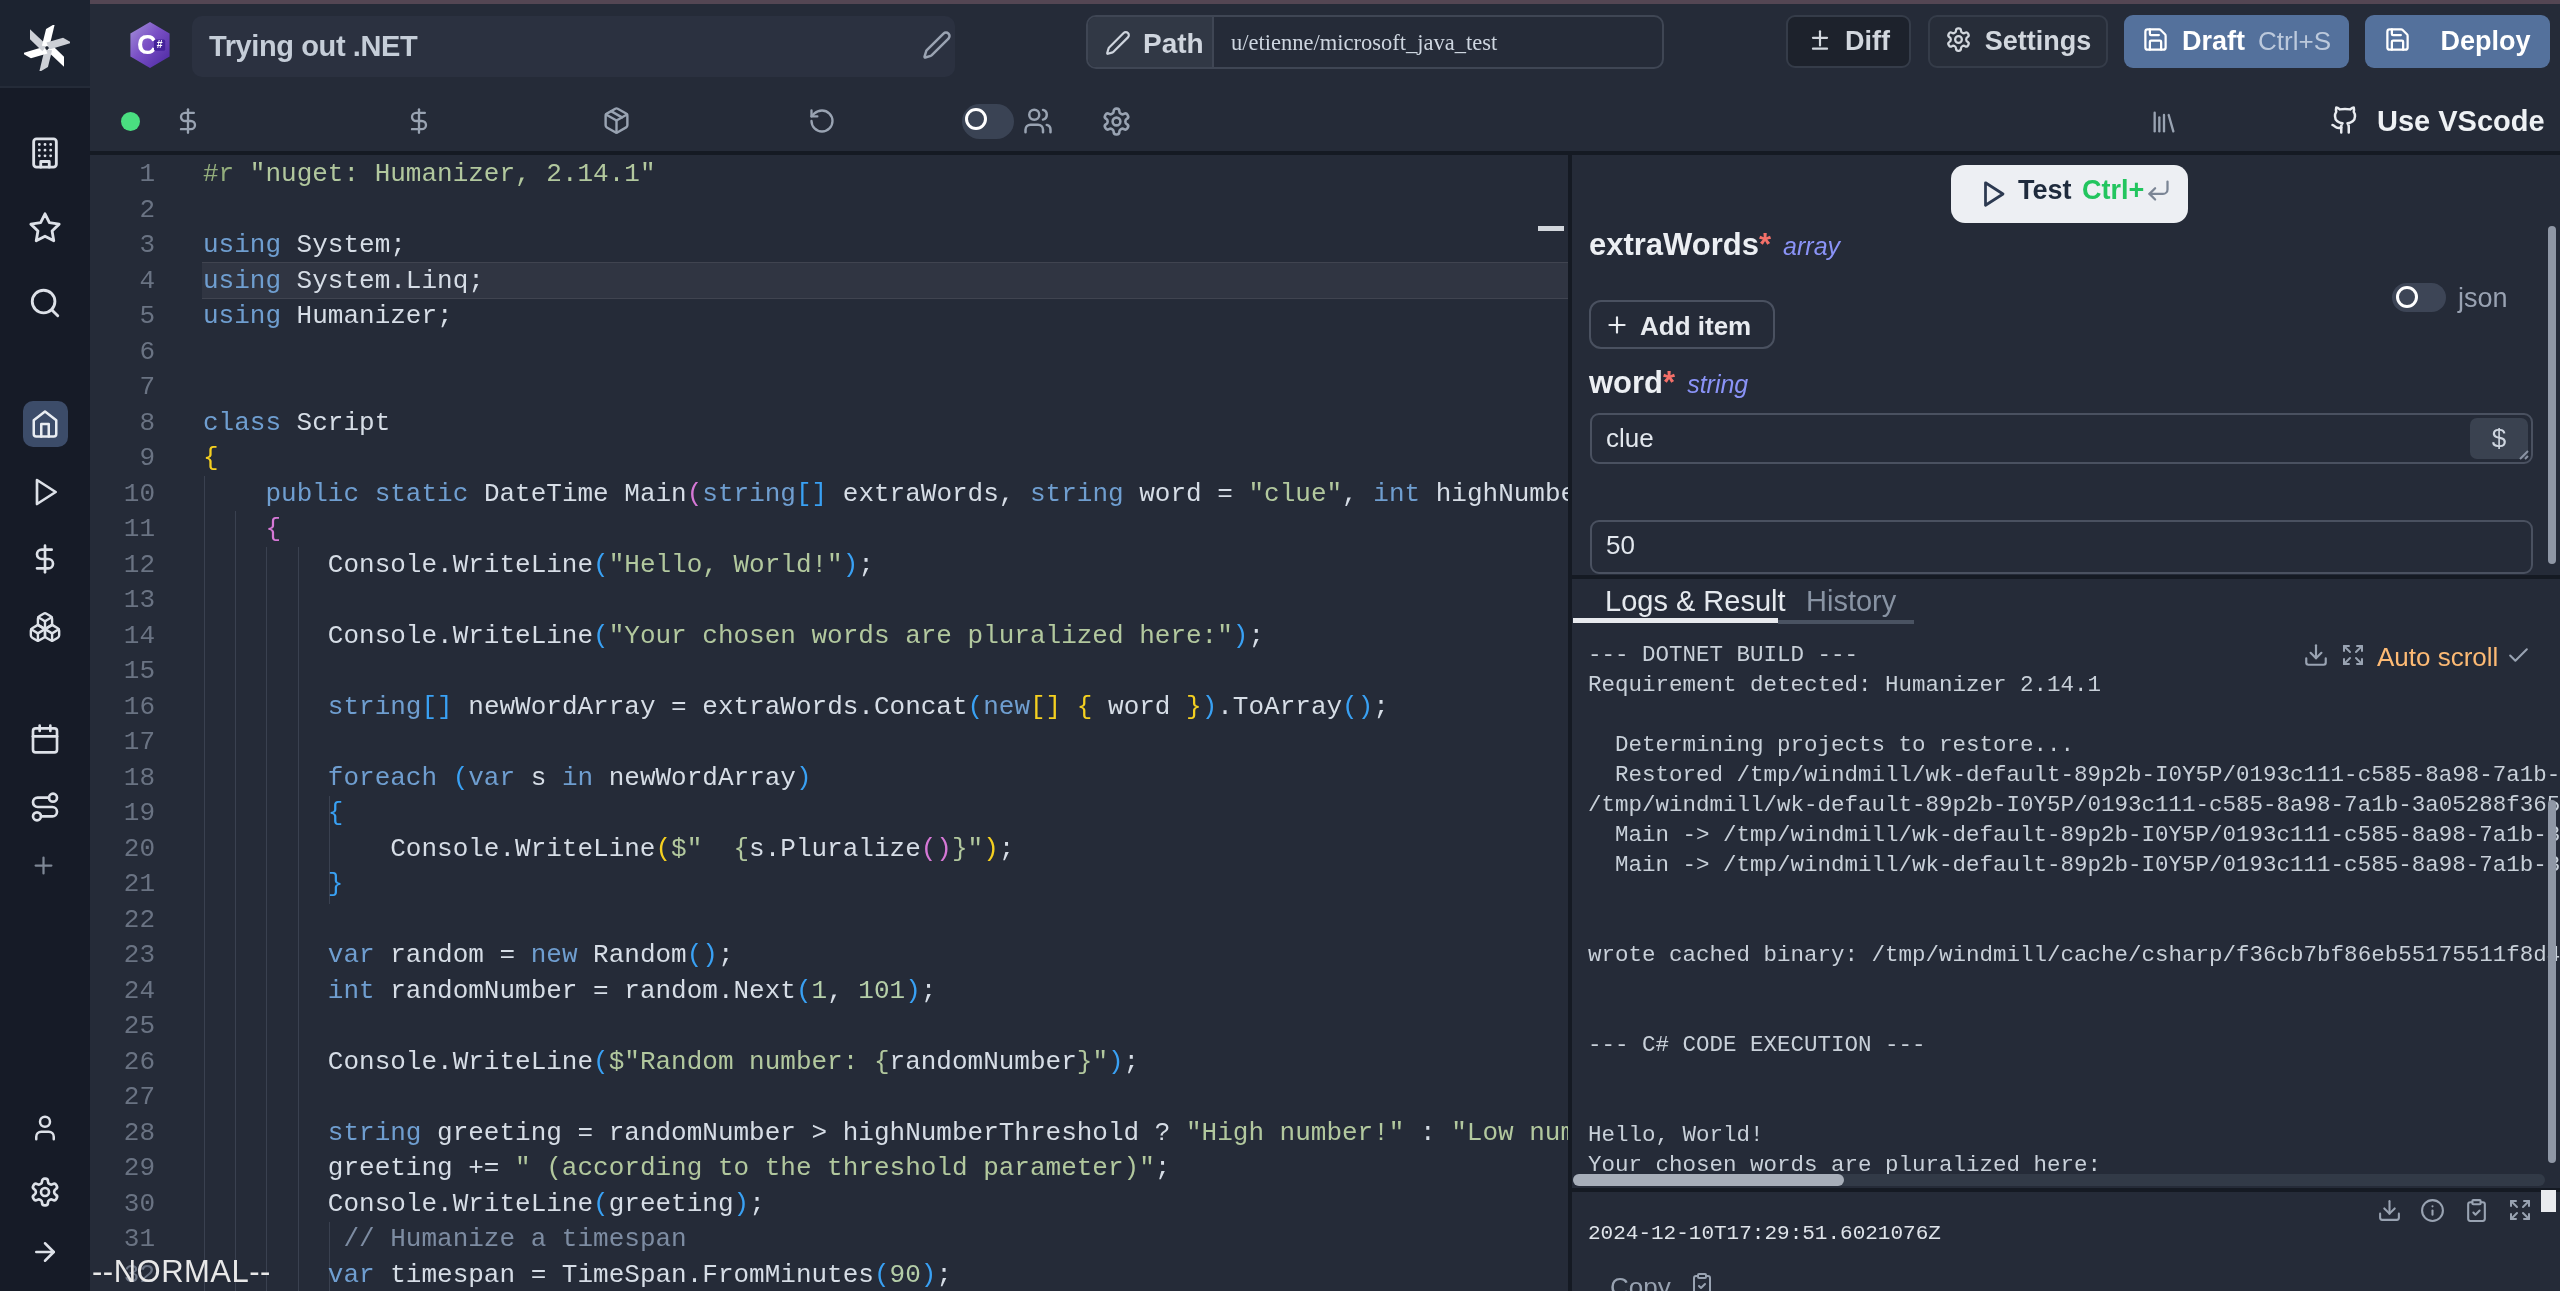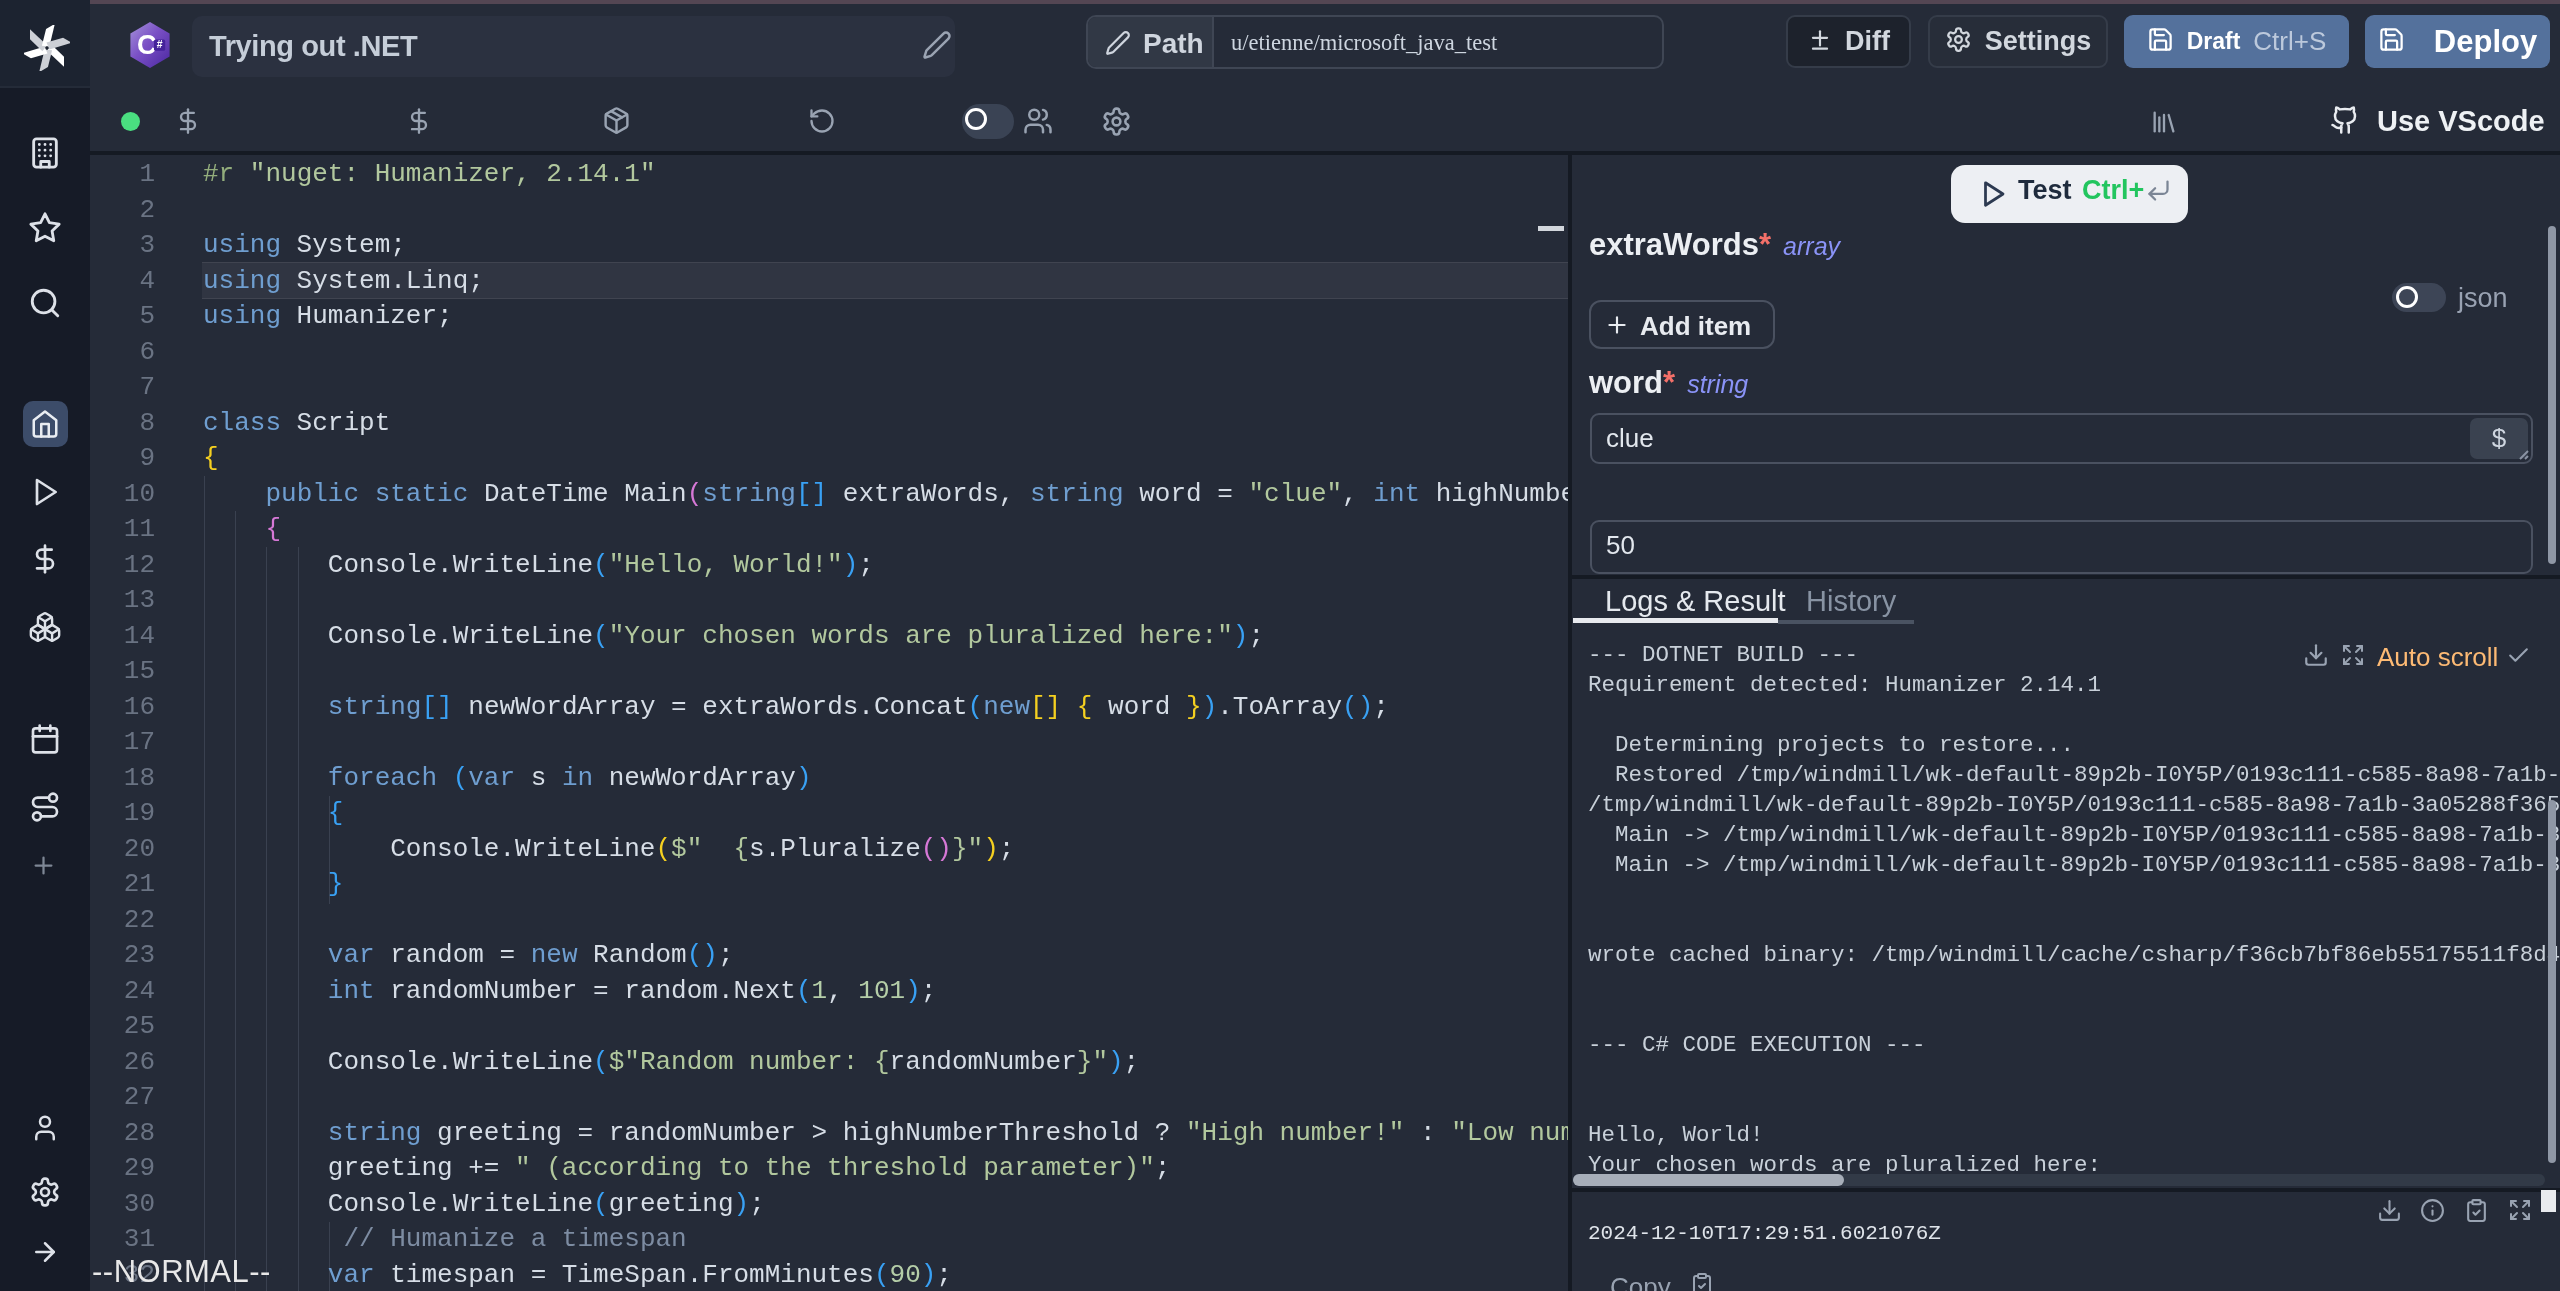--- a/index.html
+++ b/index.html
@@ -226,30 +226,30 @@
           <circle cx="12" cy="12" r="3"></circle>
         </svg></span>
       <span style="font-size:27px;font-weight:600;color:#d2d7de;">Settings</span>
 </div>
 <div class="btn" style="left:2124px;top:15px;width:225px;height:53px;background:#54719c;gap:13px;">
   <span class="icn" style="position:static;color:#fff;"><svg width="27" height="27" viewBox="0 0 24 24" fill="none" stroke="currentColor" stroke-width="2" stroke-linecap="round" stroke-linejoin="round">
           <path d="M15.2 3a2 2 0 0 1 1.4.6l3.8 3.8a2 2 0 0 1 .6 1.4V19a2 2 0 0 1-2 2H5a2 2 0 0 1-2-2V5a2 2 0 0 1 2-2z"></path>
           <path d="M17 21v-7a1 1 0 0 0-1-1H8a1 1 0 0 0-1 1v7"></path>
           <path d="M7 3v4a1 1 0 0 0 1 1h7"></path>
         </svg></span>
-      <span style="font-size:23px;font-weight:700;color:#fff;">Draft</span>
+      <span style="font-size:27px;font-weight:700;color:#fff;">Draft</span>
       <span style="font-size:26px;color:#bcc9dc;">Ctrl+S</span>
 </div>
 <div class="btn" style="left:2365px;top:15px;width:185px;height:53px;background:#54719c;gap:13px;">
   <span class="icn" style="position:static;color:#fff;"><svg width="27" height="27" viewBox="0 0 24 24" fill="none" stroke="currentColor" stroke-width="2" stroke-linecap="round" stroke-linejoin="round">
           <path d="M15.2 3a2 2 0 0 1 1.4.6l3.8 3.8a2 2 0 0 1 .6 1.4V19a2 2 0 0 1-2 2H5a2 2 0 0 1-2-2V5a2 2 0 0 1 2-2z"></path>
           <path d="M17 21v-7a1 1 0 0 0-1-1H8a1 1 0 0 0-1 1v7"></path>
           <path d="M7 3v4a1 1 0 0 0 1 1h7"></path>
         </svg></span>
-      <span style="font-size:31px;font-weight:700;color:#fff;margin-left:16px;">Deploy</span>
+      <span style="font-size:27px;font-weight:700;color:#fff;margin-left:16px;">Deploy</span>
 </div>
 
   <div class="abs" id="editor">
     <div class="abs" id="curline"></div>
     <div class="g" style="left:113.5px;top:321px;height:815px"></div>
 <div class="g" style="left:145px;top:356px;height:780px"></div>
 <div class="g" style="left:176.3px;top:392px;height:744px"></div>
 <div class="g" style="left:207.5px;top:392px;height:744px"></div>
 <div class="g" style="left:238.8px;top:641px;height:108px"></div>
 <div class="g" style="left:238.8px;top:1067px;height:69px"></div>

